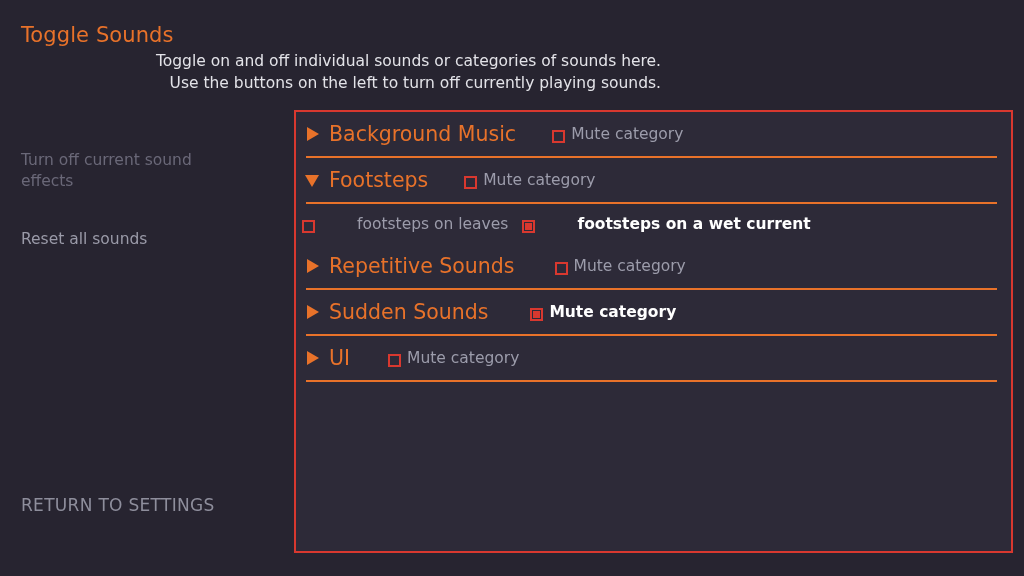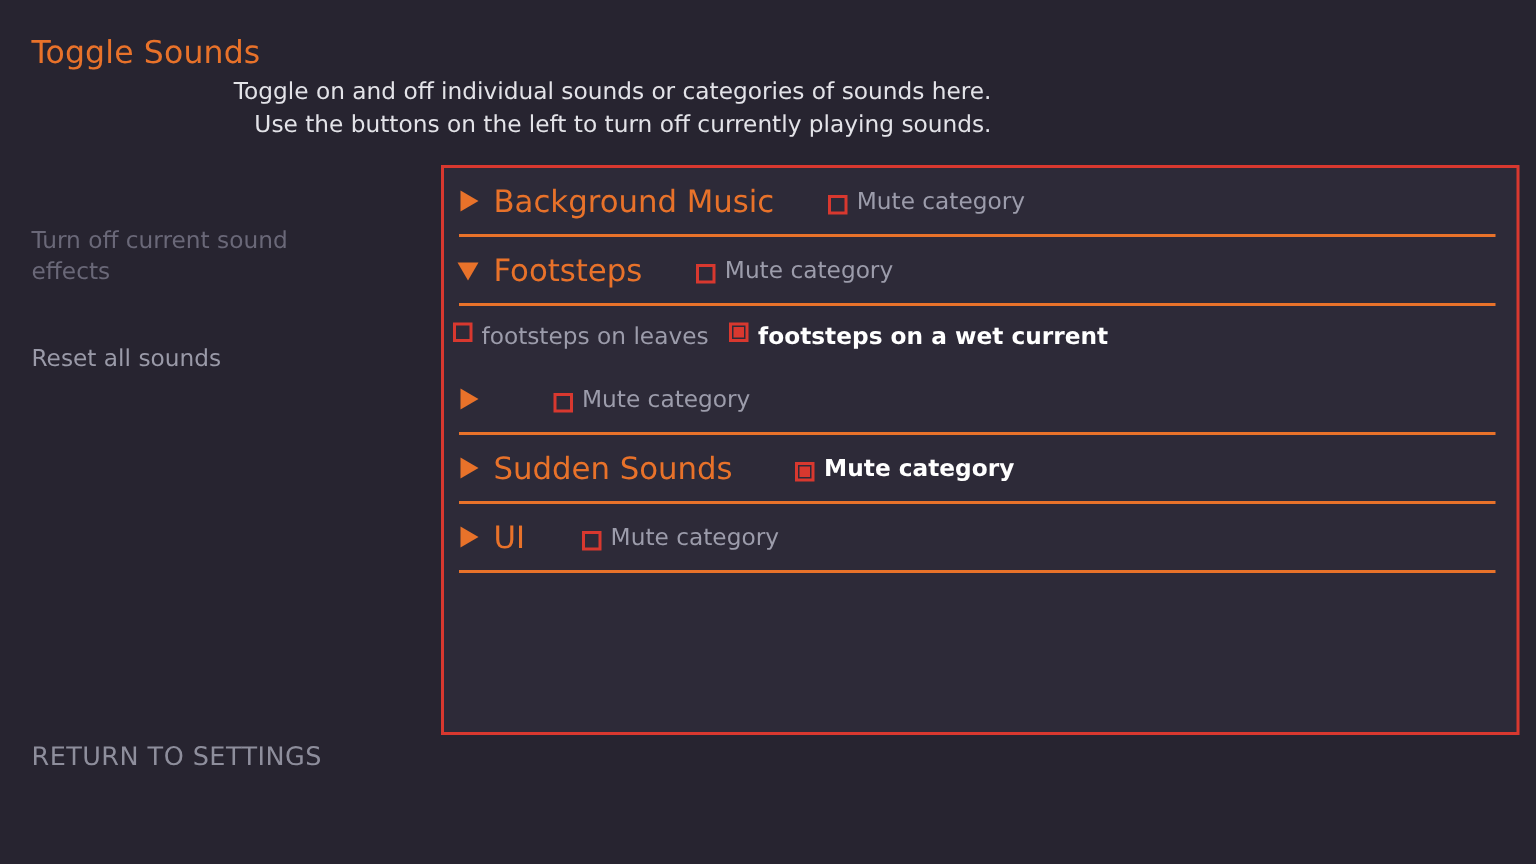--- a/index.html
+++ b/index.html
@@ -71,21 +71,21 @@
     letter-spacing: 0.3px;
     cursor: pointer;
   }
 
   
   #sound-panel {
     position: absolute;
     left: 294px;
     top: 110px;
     width: 719px;
-    height: 380px;
+    height: 443px;
     box-sizing: border-box;
     border: 2px solid #d8382f;
     background: #2d2a38;
     padding: 0;
   }
   .cat-list {
     padding: 0;
     margin: 0;
   }
 
@@ -169,24 +169,25 @@
 
   
   .sub-row {
     display: flex;
     align-items: center;
     height: 40px;
     padding-left: 6px;
   }
   .sub-item {
     display: flex;
-    align-items: flex-start;
+    align-items: flex-end;
     margin-right: 14px;
     cursor: pointer;
     white-space: nowrap;
+    gap: 36px;
   }
   .sub-label {
     color: #9c9cab;
     font-size: 15.5px;
     margin-left: 6px;
   }
   .sub-item.on .sub-label {
     color: #ffffff;
     font-weight: bold;
   }
@@ -237,20 +238,21 @@
           </span>
           <span class="sub-item on">
             <span class="cbox on"></span>
             <span class="sub-label">footsteps on a wet current</span>
           </span>
         </div>
       </div>
       <div class="cat-block">
         <div class="cat-row">
           <span class="arrow collapsed"></span>
+          <span class="cat-name">Repetitive Sounds</span>
           <span class="mute-wrap" style="margin-left: 40px;">
             <span class="cbox"></span>
             <span class="mute-label">Mute category</span>
           </span>
         </div>
         <div class="divider"></div>
       </div>
       <div class="cat-block">
         <div class="cat-row">
           <span class="arrow collapsed"></span>

